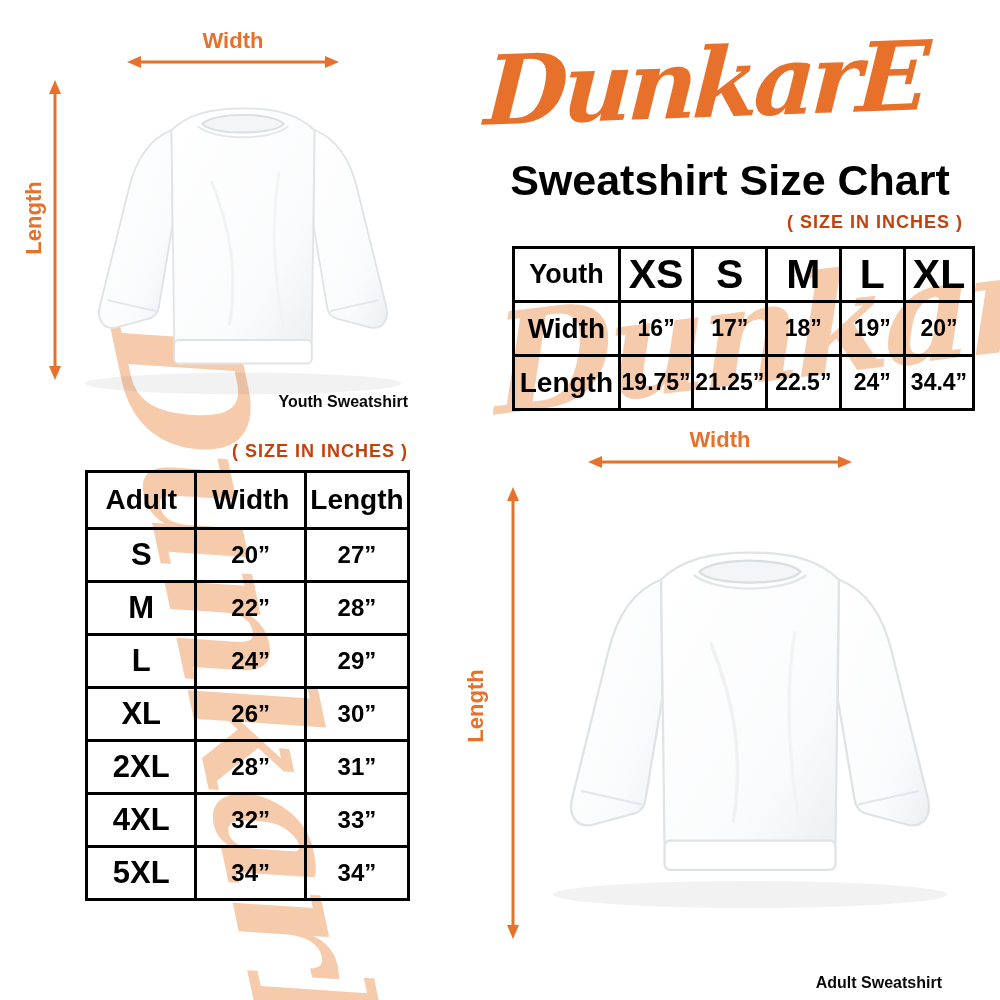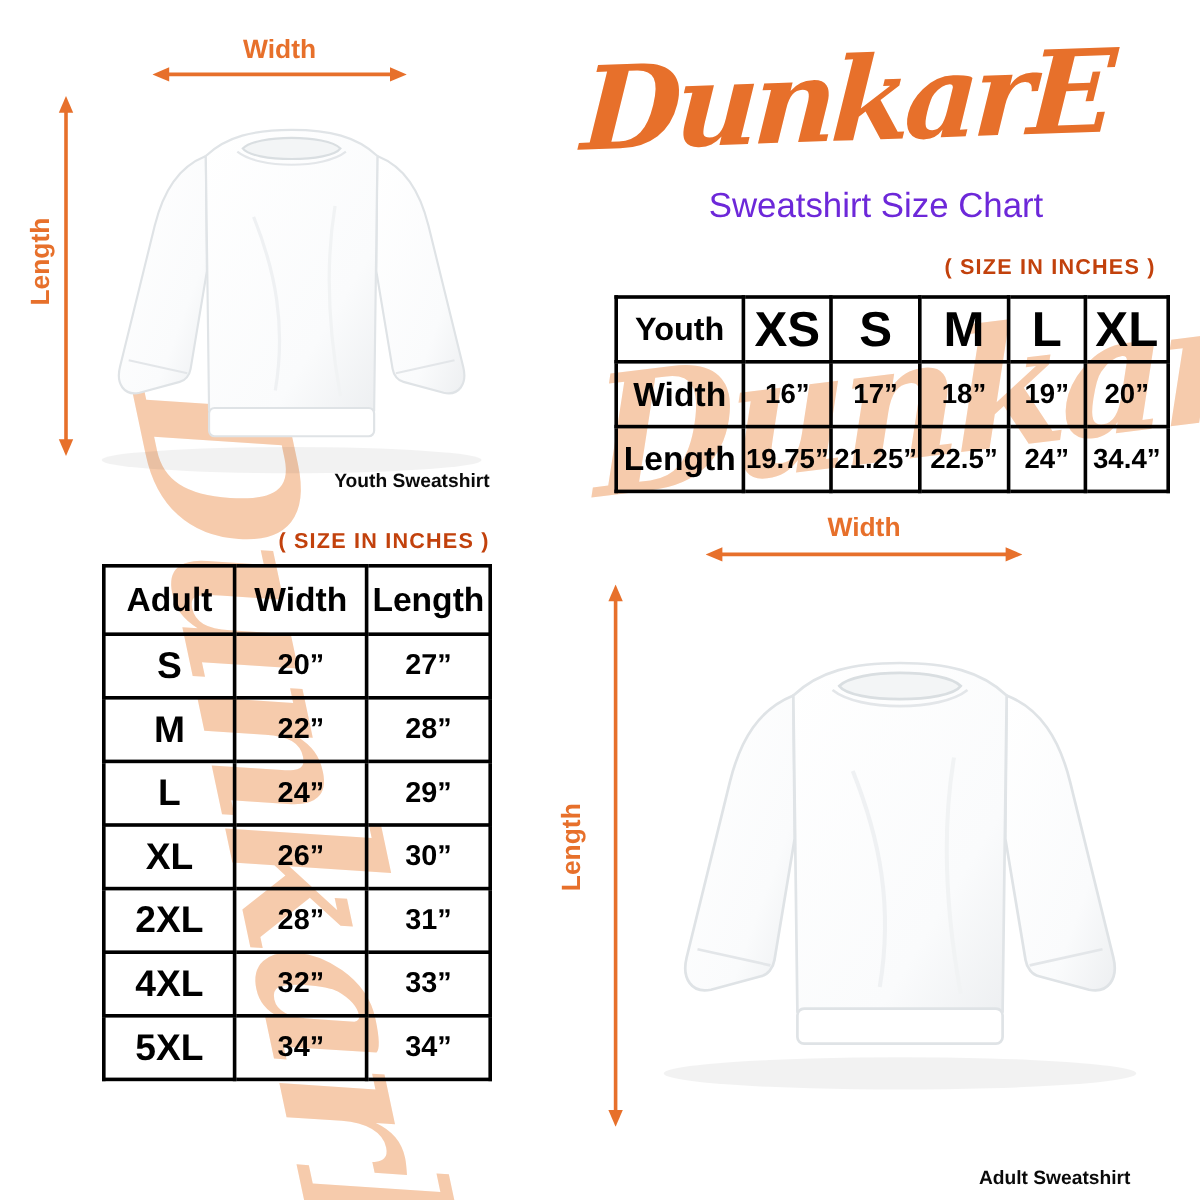--- a/index.html
+++ b/index.html
@@ -3,21 +3,21 @@
 <meta charset="utf-8">
 <style>
   html,body{margin:0;padding:0;background:#fff;}
   .canvas{position:relative;width:1000px;height:1000px;background:#ffffff;overflow:hidden;
           font-family:"Liberation Sans",sans-serif;color:#000;}
   .abs{position:absolute;}
   
   .logo{left:430px;top:14px;width:550px;height:140px;line-height:140px;text-align:center;
         font-family:"DejaVu Serif",serif;font-style:italic;font-weight:bold;font-size:96px;
         letter-spacing:-5px;color:#E7702B;transform:rotate(-2deg) skewX(-5deg);}
-  .title{left:460px;top:156px;width:540px;text-align:center;font-weight:normal;font-size:29px;color:#6d28d9;}
+  .title{left:460px;top:156px;width:540px;text-align:center;font-weight:bold;font-size:43px;color:#000000;}
   .size-note{font-weight:bold;font-size:18px;text-align:right;letter-spacing:1px;color:#c2410c;}
   .note-youth{left:705px;top:212px;width:258px;}
   .note-adult{left:150px;top:441px;width:258px;}
   
   .watermark{font-family:"DejaVu Serif",serif;font-style:italic;font-weight:bold;color:#F6CBAC;
              line-height:1;white-space:nowrap;pointer-events:none;}
   .wm-youth{left:492px;top:258px;font-size:138px;transform:rotate(-7deg) skewX(-5deg);letter-spacing:-6px;}
   .wm-adult{left:250px;top:700px;font-size:168px;letter-spacing:-6px;
             transform:translate(-50%,-50%) rotate(78deg) skewX(-5deg);}
   

